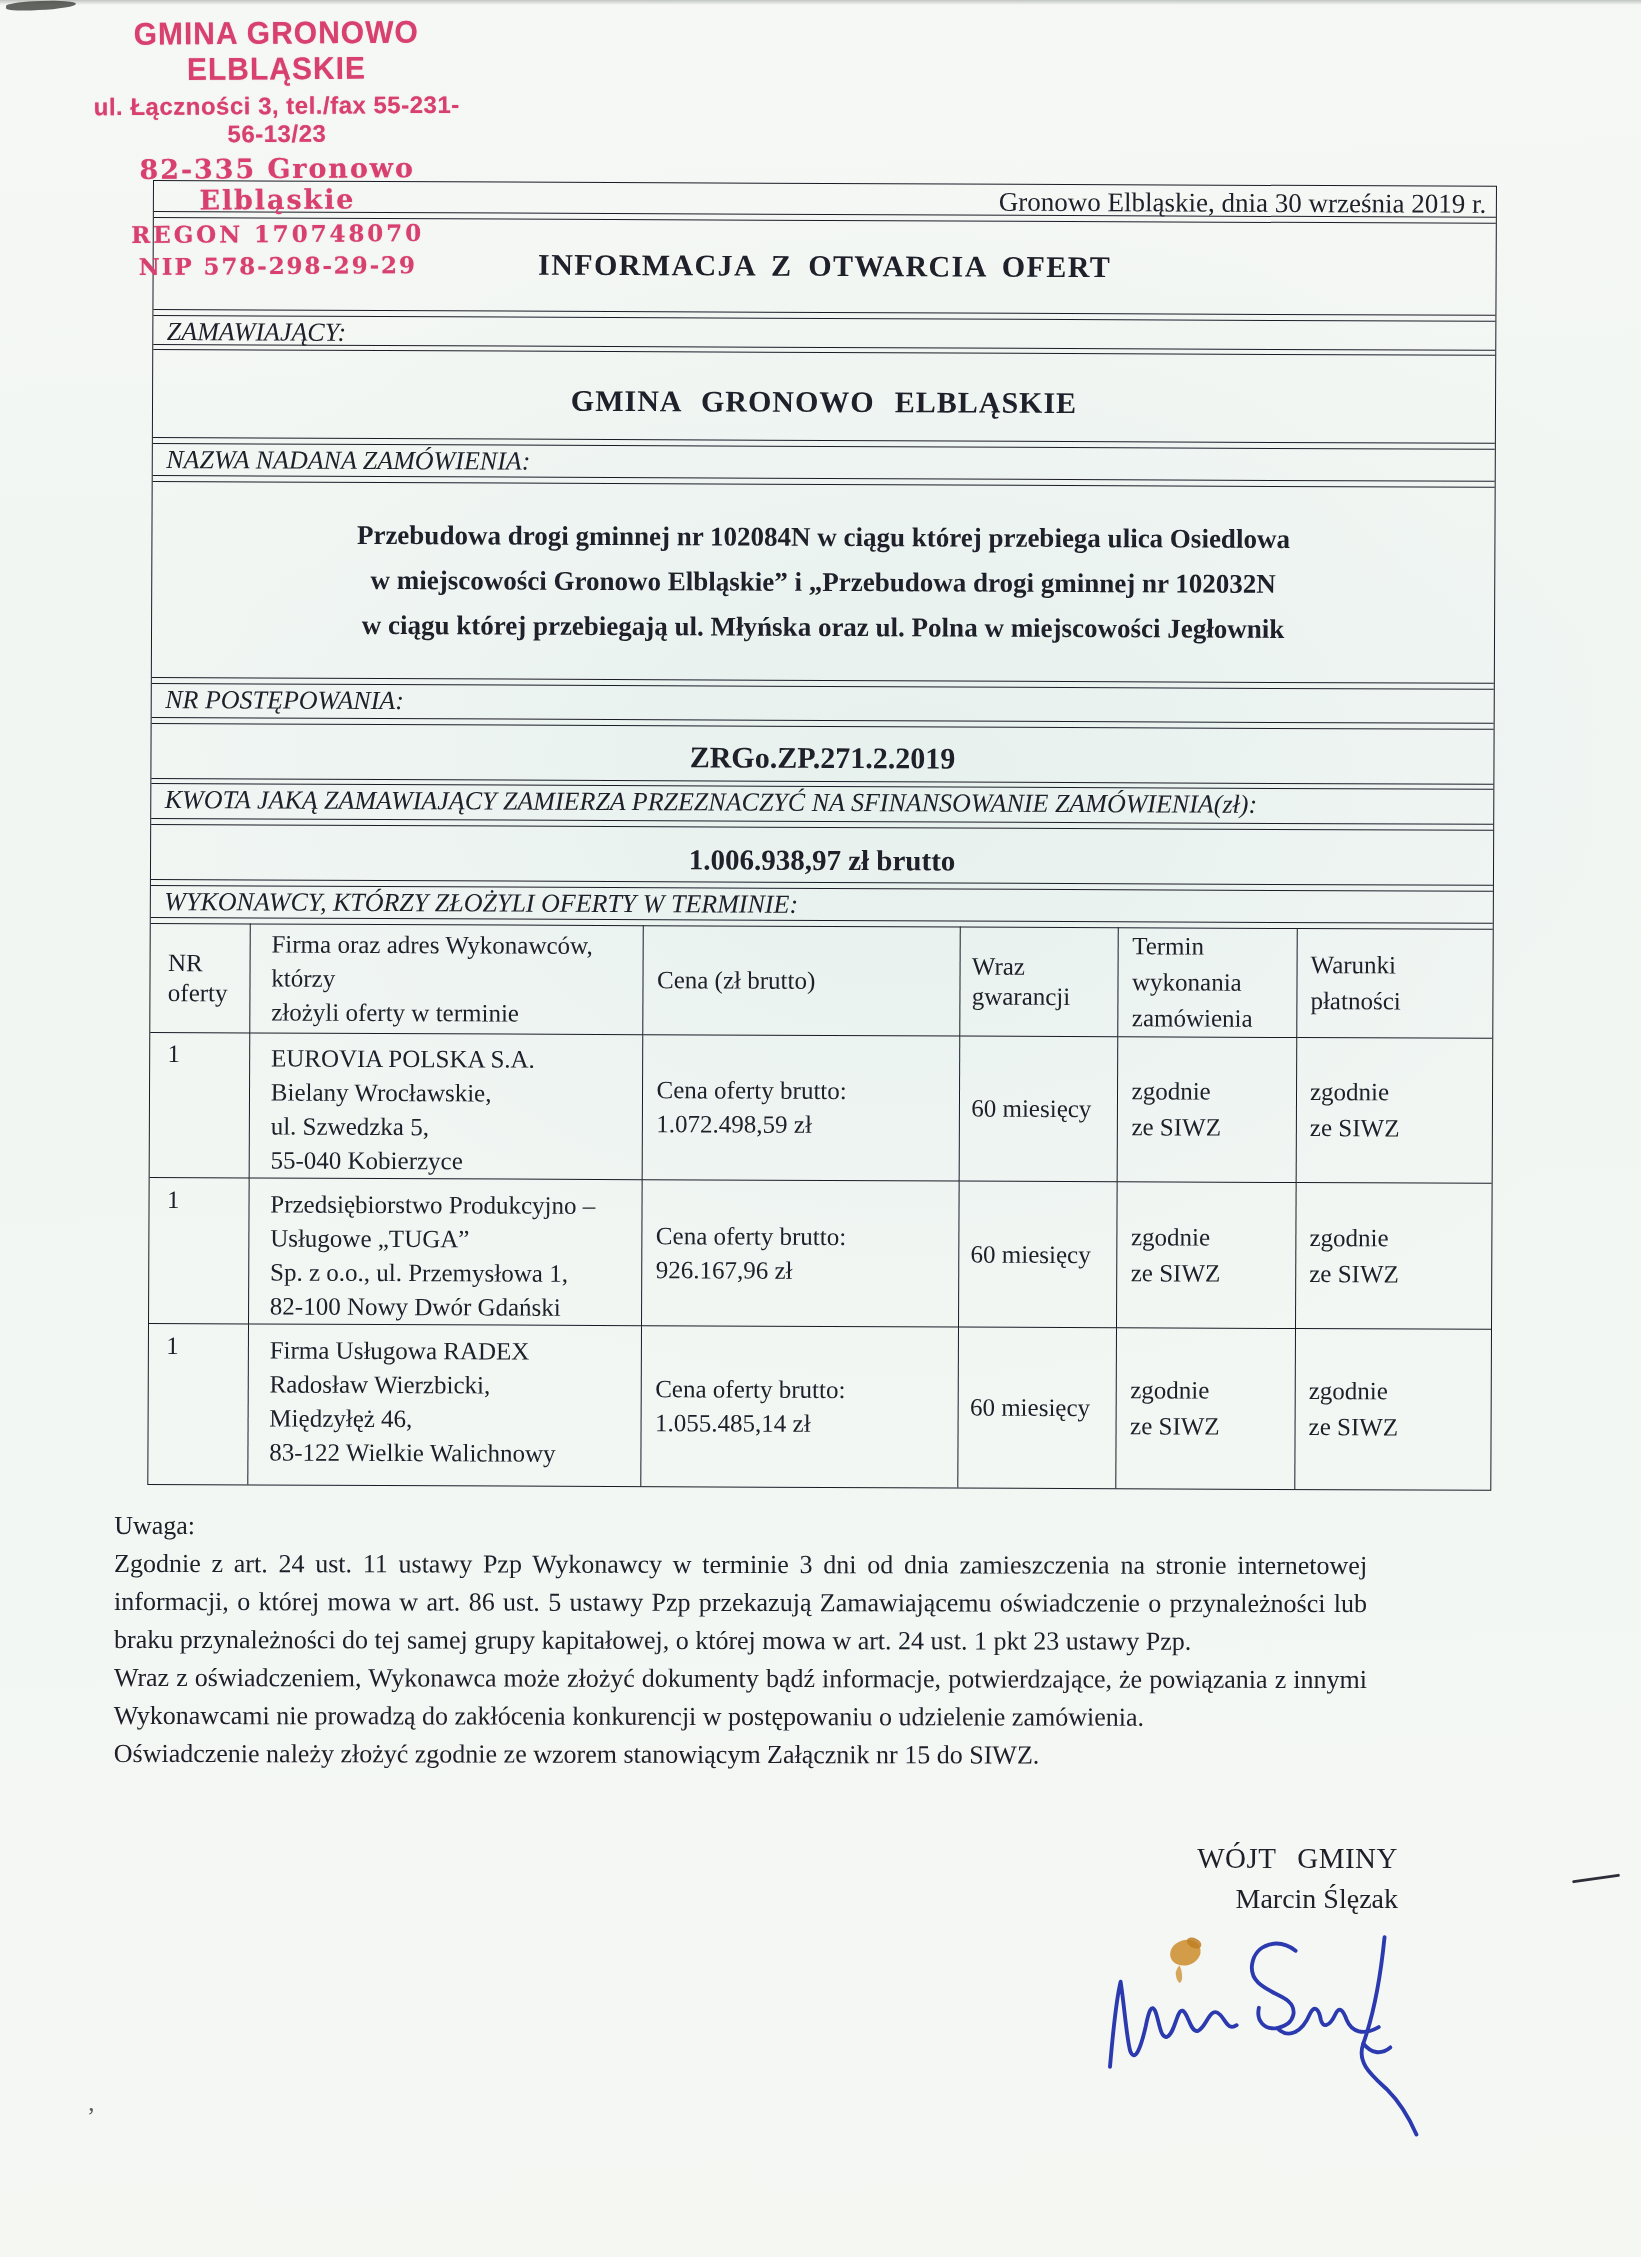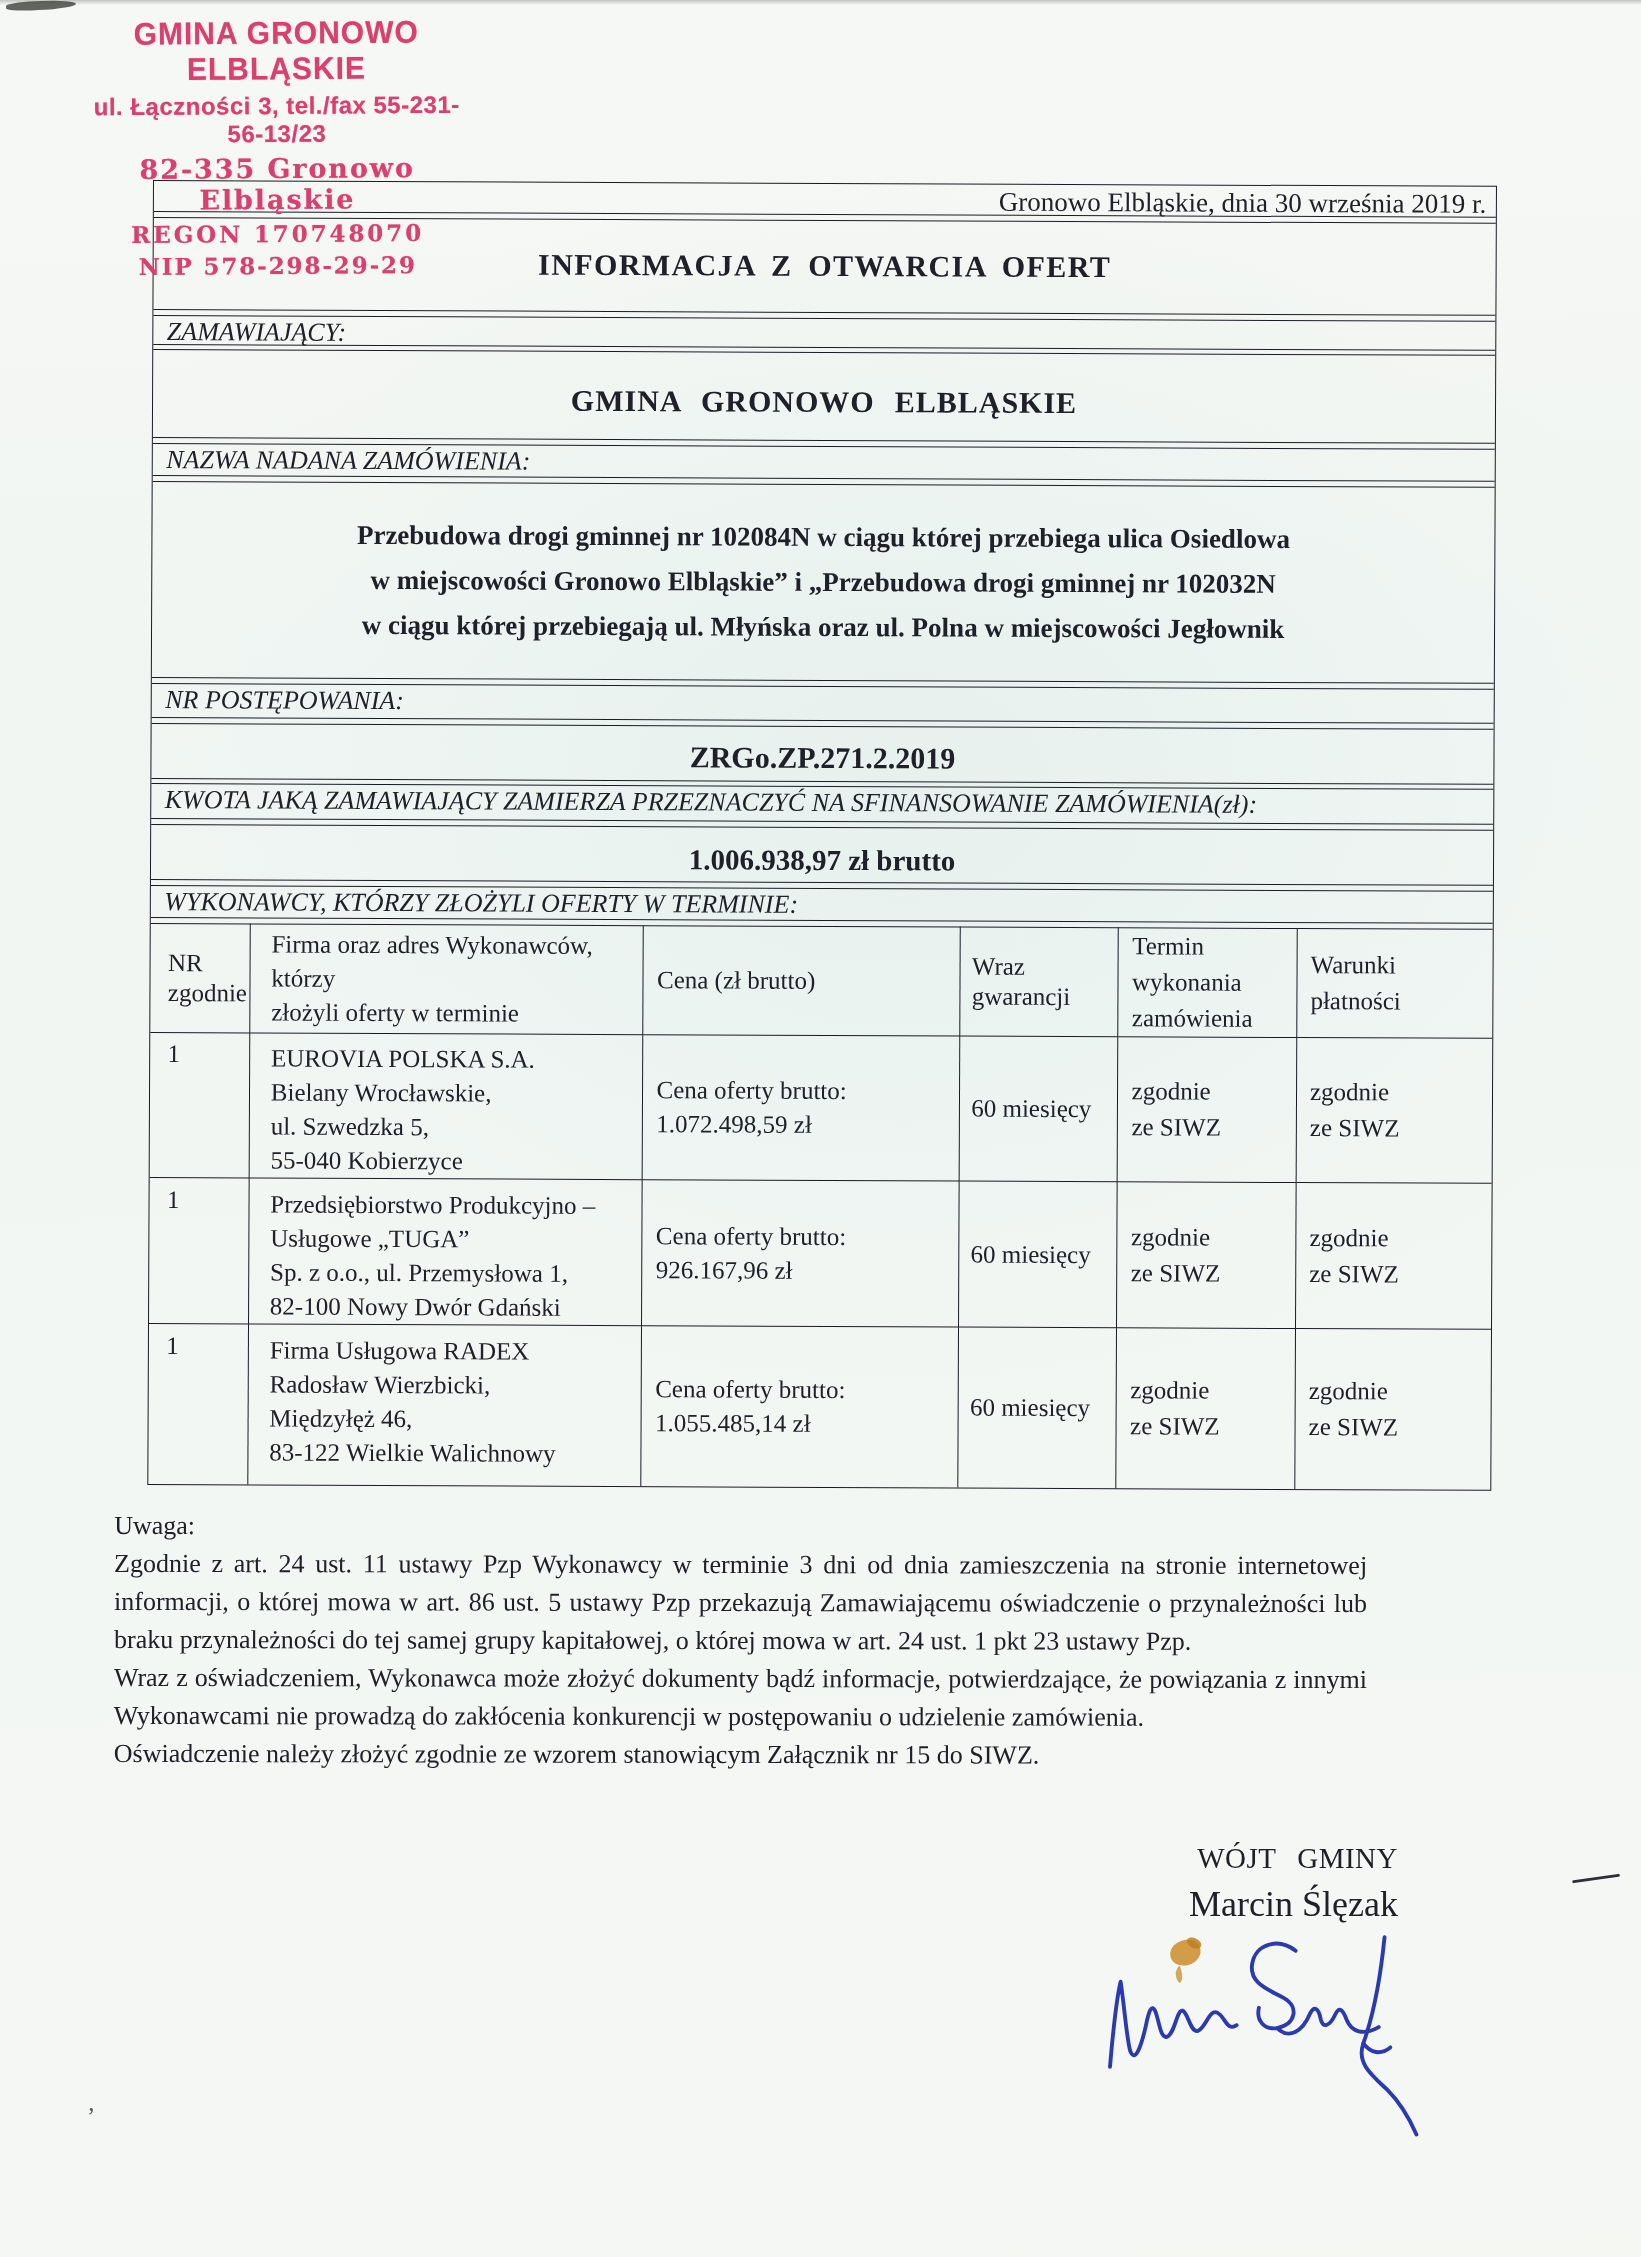--- a/index.html
+++ b/index.html
@@ -75,21 +75,21 @@
 
   
   .notes{position:absolute;left:114px;top:1508px;width:1253px;font-size:26px;
          line-height:38px;text-align:justify;transform:rotate(0.1deg);}
   .notes .head{text-align:left;}
   .notes p{margin:0;}
 
   
   .sig-block{position:absolute;left:1079px;top:1842px;width:319px;text-align:right;}
   .sig-title{font-size:29px;letter-spacing:0.5px;word-spacing:13.5px;}
-  .sig-name{font-size:36px;margin-top:7.7px;}
+  .sig-name{font-size:28px;margin-top:7.7px;}
   .sig-svg{position:absolute;left:1052px;top:1912px;}
 </style>
 </head>
 <body>
 
 <div class="page">
 
   <div class="scan-top"></div>
   <div class="smudge"></div>
 
@@ -140,21 +140,21 @@
         <col style="width:7.4%">
           <col style="width:29.3%">
           <col style="width:23.6%">
         <col style="width:11.8%">
           <col style="width:13.3%">
           <col style="width:14.6%">
       </colgroup>
       <tbody>
           <tr class="hdr">
         <td class="c-nr">NR
-zgodnie</td>
+oferty</td>
         <td class="c-firma">Firma oraz adres Wykonawców, którzy
 złożyli oferty w terminie</td>
         <td class="c-cena">Cena (zł brutto)</td>
         <td class="c-okres">Wraz
 gwarancji</td>
         <td class="c-termin">Termin
 wykonania
 zamówienia</td>
         <td class="c-war">Warunki
 płatności</td>

